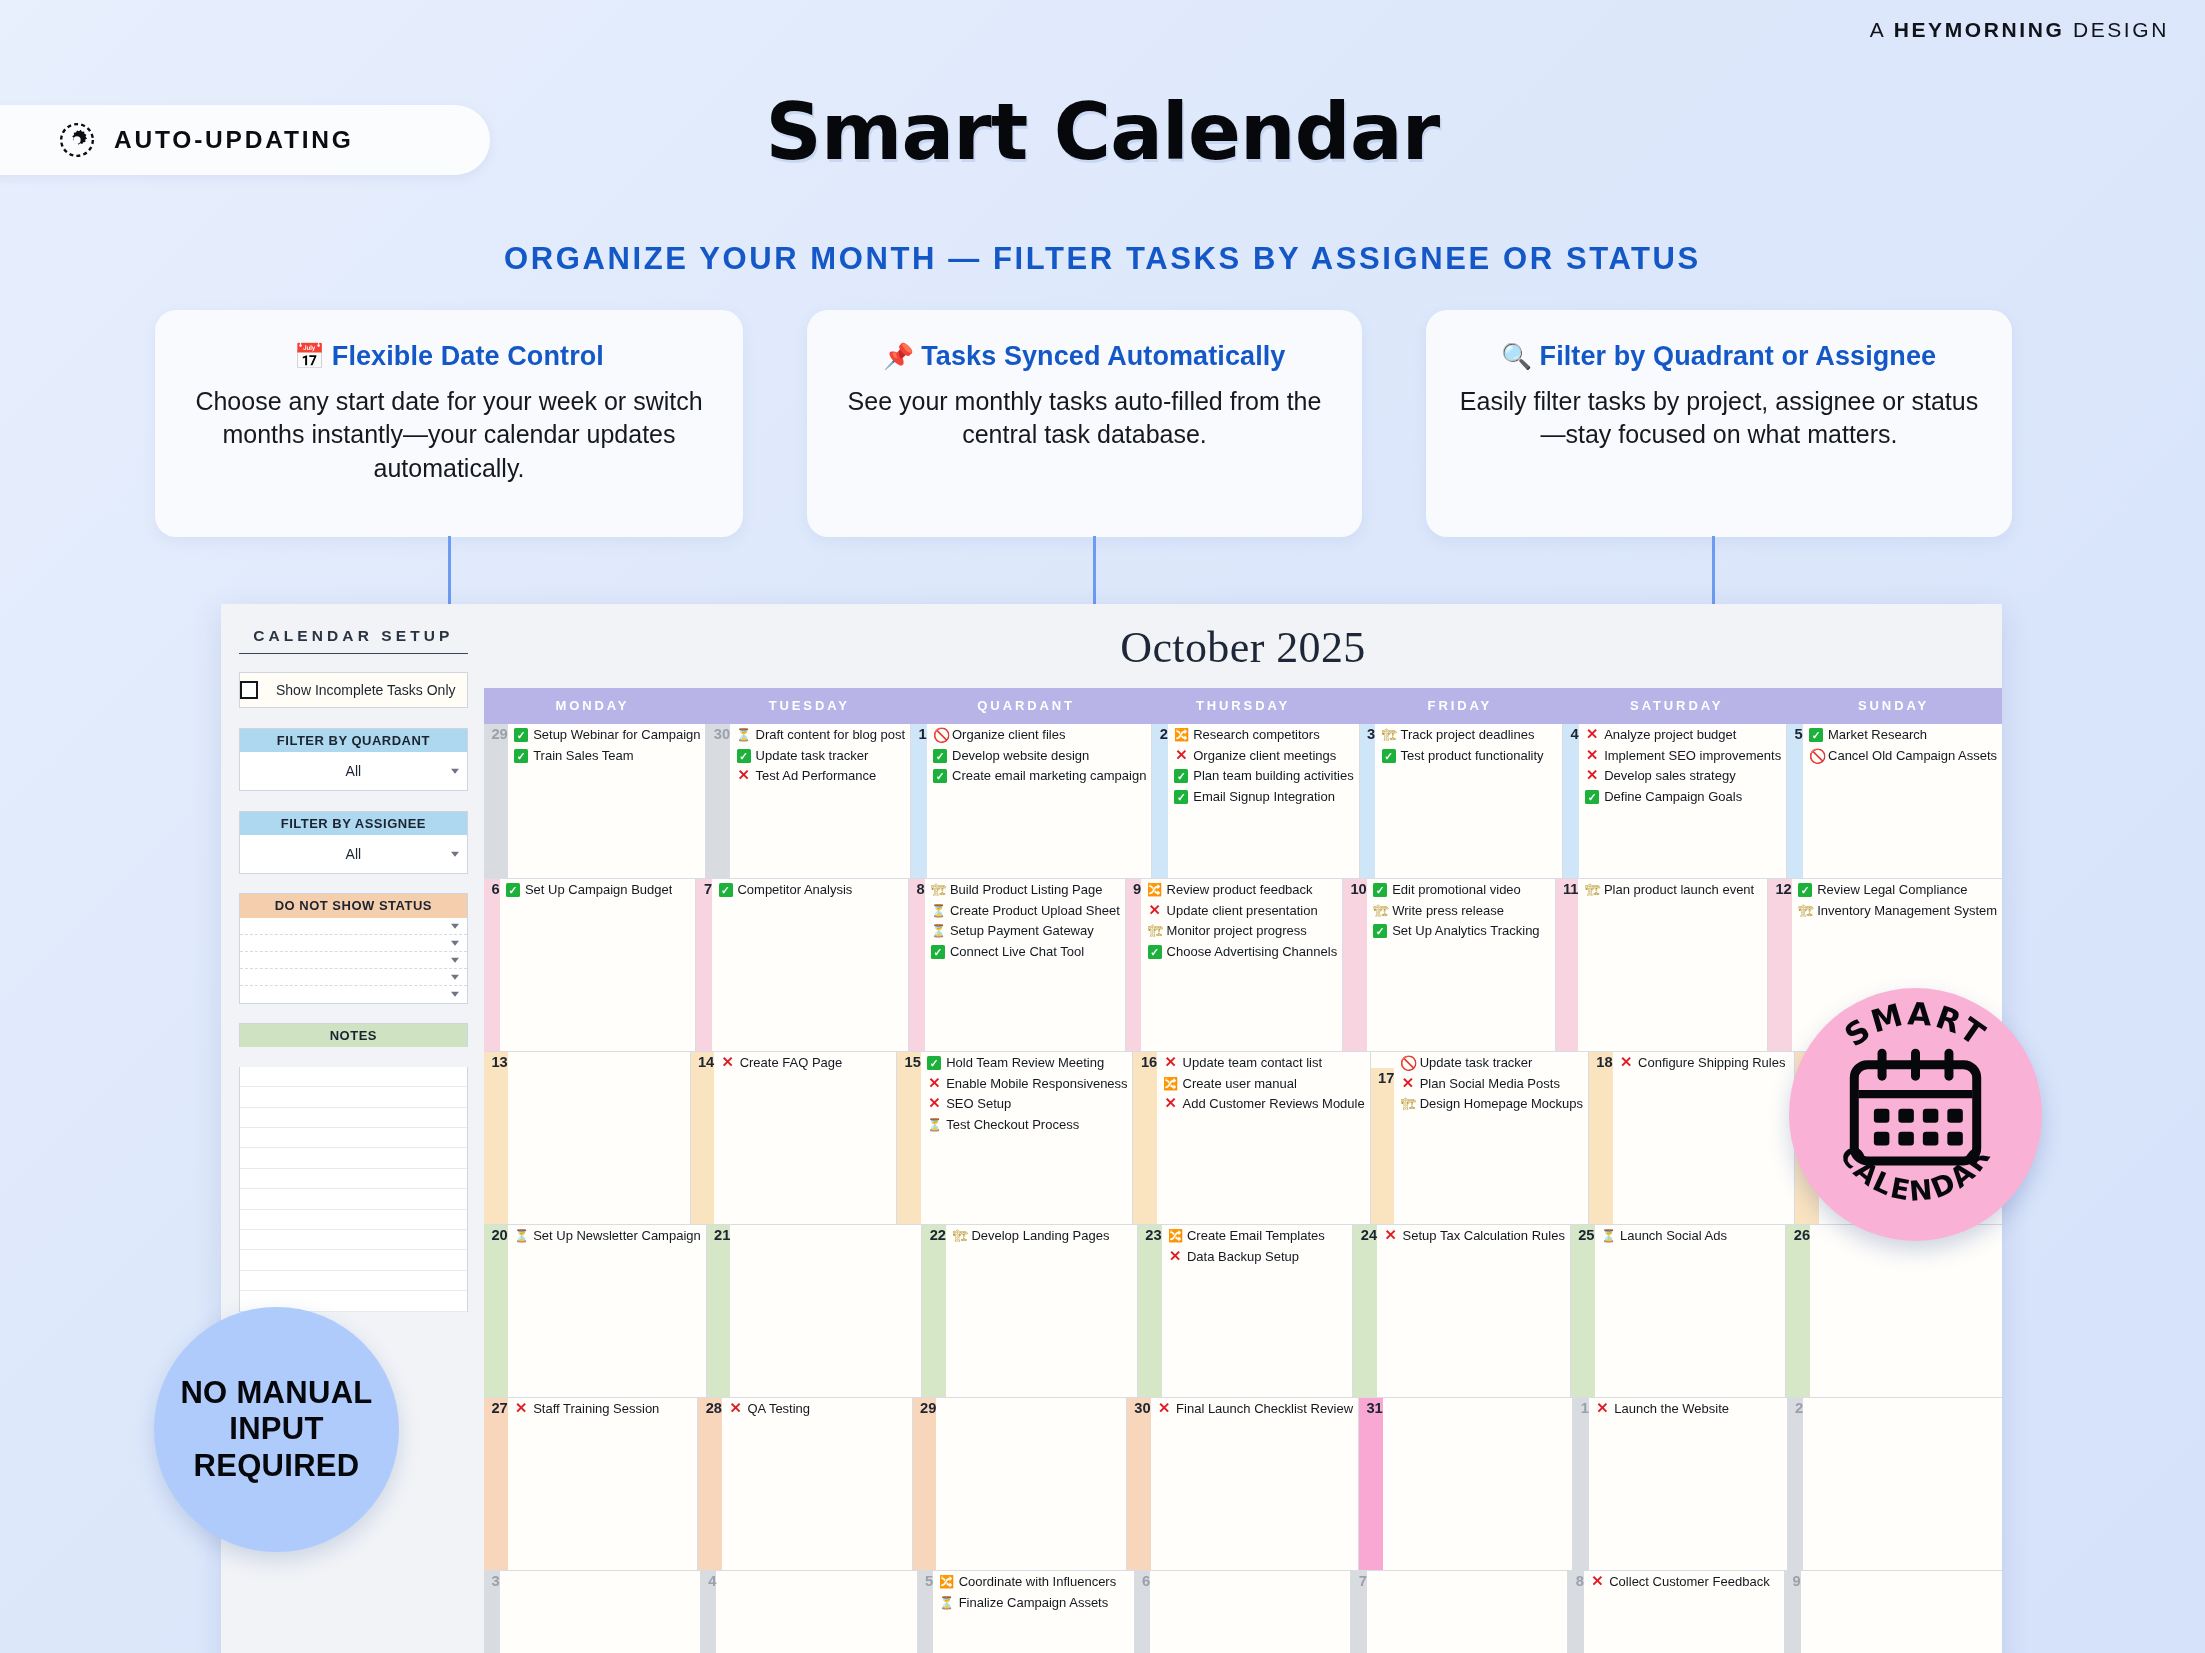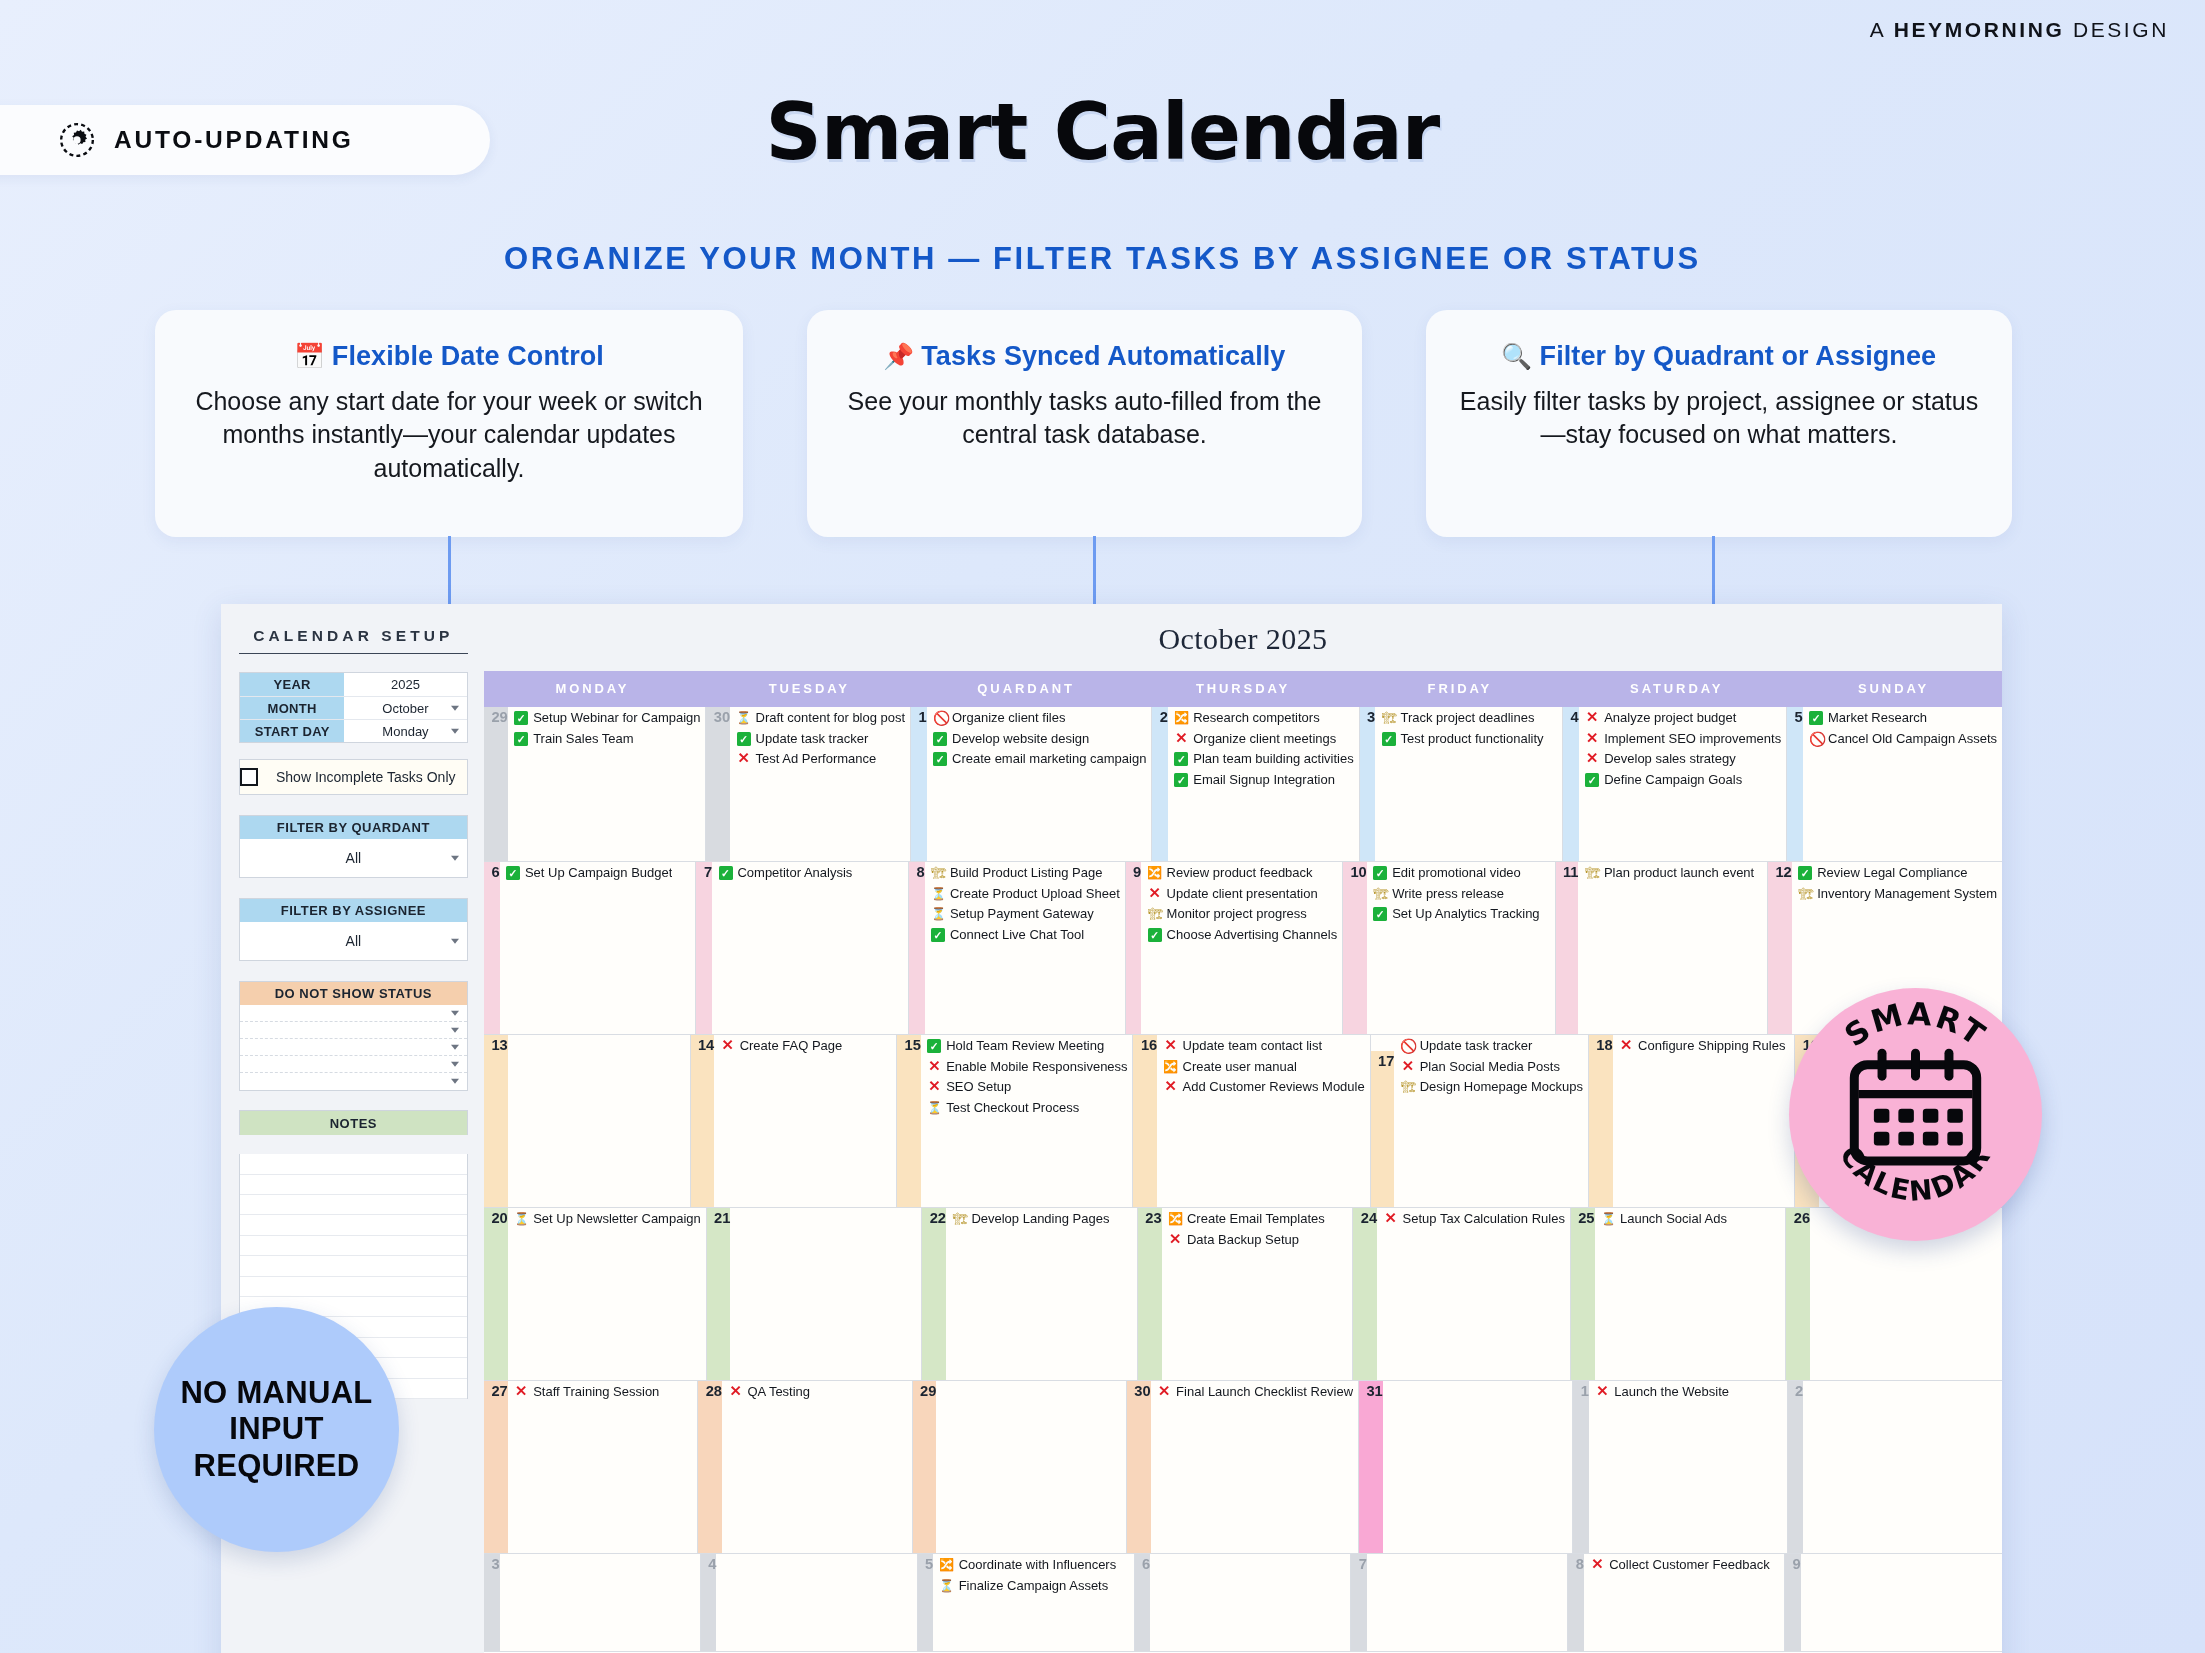--- a/index.html
+++ b/index.html
@@ -123,21 +123,21 @@
   }
   .fempty { background: #fff; height: 17px; position: relative; border-bottom: 0.8px dashed #d6dbe2; }
   .fempty:last-child { border-bottom: 0; }
   .notes-lines { background: #fff; border: 0.8px solid #cfd5de; border-top: 0; height: 245px; }
   .notes-lines div { height: 20.4px; border-bottom: 0.8px solid #e7eaef; }
 
   
   .cal { flex: 1; display: flex; flex-direction: column; background: #f1f3f7; }
   .cal-title {
     font-family: "Liberation Serif", serif;
-    font-size: 30px; color: #1e2738; text-align: center; padding: 18px 0 14.7px;
+    font-size: 44px; color: #1e2738; text-align: center; padding: 18px 0 14.7px;
     letter-spacing: 0.4px;
   }
   .dow {
     display: grid; grid-template-columns: repeat(7, 1fr);
     background: #b9b4e8; height: 36px;
   }
   .dow div {
     display: flex; align-items: center; justify-content: center;
     font-size: 13px; font-weight: 800; letter-spacing: 2.9px; color: #fff;
   }
@@ -239,42 +239,20 @@
 
 <div class="conn" style="left:1712px; top:536px; height:288px;"></div>
 <div class="dot" style="left:1704px; top:813px;"></div>
 
 <div class="sheet">
   <div class="sheet-inner">
 
     <div class="side">
       <div class="setup-title">CALENDAR SETUP</div>
 
-      <div class="kv">
-        <div class="kv-row">
-          <div class="kv-k">YEAR</div>
-          <div class="kv-v">
-              <span>2025</span>
-            </div>
-        </div>
-        <div class="kv-row">
-          <div class="kv-k">MONTH</div>
-          <div class="kv-v">
-              <span>October</span>
-              <i class="caret"></i>
-            </div>
-        </div>
-        <div class="kv-row">
-          <div class="kv-k">START DAY</div>
-          <div class="kv-v">
-              <span>Monday</span>
-              <i class="caret"></i>
-            </div>
-        </div>
-      </div>
 
       <div class="chk-row">
         <span class="chk-box"></span>
         <span class="chk-lbl">Show Incomplete Tasks Only</span>
       </div>
 
       <div class="fblock">
         <div class="fhead">FILTER BY QUARDANT</div>
         <div class="fval">
             <span>All</span>

